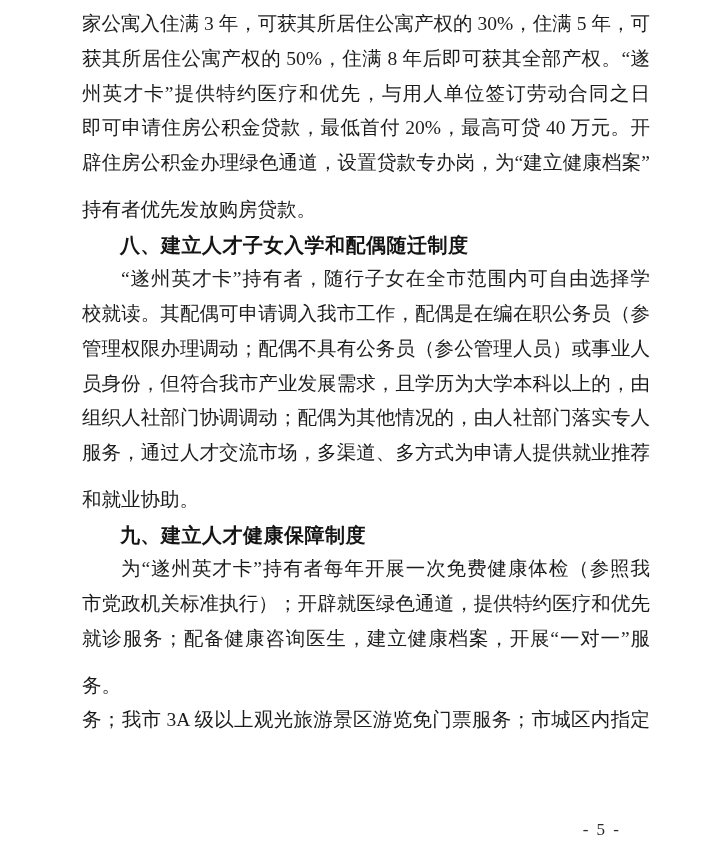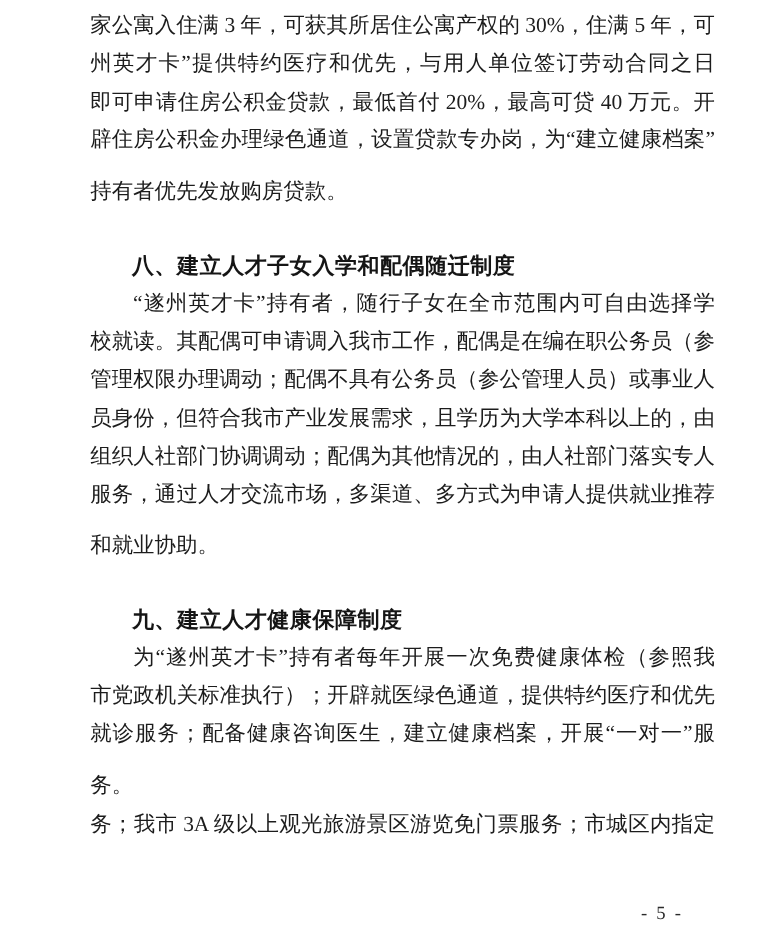--- a/index.html
+++ b/index.html
@@ -50,40 +50,40 @@
   
   .line.heading {
     text-indent: 1.9em;
     font-family: Liberation Serif, serif;
     font-weight: bold;
     font-size: 20px;
     color: #151515;
     text-align: center;
     text-align-last: left;
     letter-spacing: 0.5px;
-    margin-top: 32px;
   }
   .page-number {
     position: absolute;
     top: 820px;
     right: 72px;
     font-size: 17px;
     line-height: 20px;
     color: #2a2a2a;
     font-family: "Liberation Serif", serif;
     letter-spacing: 2px;
   }
 </style>
 </head>
 <body>
 
 <div class="page">
   <div class="doc-body">
 
   <div class="line fill">家公寓入住满 3 年，可获其所居住公寓产权的 30%，住满 5 年，可</div>
+      <div class="line fill">获其所居住公寓产权的 50%，住满 8 年后即可获其全部产权。“遂</div>
       <div class="line fill">州英才卡”提供特约医疗和优先，与用人单位签订劳动合同之日起，</div>
       <div class="line fill">即可申请住房公积金贷款，最低首付 20%，最高可贷 40 万元。开</div>
       <div class="line fill">辟住房公积金办理绿色通道，设置贷款专办岗，为“建立健康档案”</div>
       <div class="line end">持有者优先发放购房贷款。</div>
       <div class="line heading">八、建立人才子女入学和配偶随迁制度</div>
       <div class="line fill-indent">“遂州英才卡”持有者，随行子女在全市范围内可自由选择学</div>
       <div class="line fill">校就读。其配偶可申请调入我市工作，配偶是在编在职公务员（参</div>
       <div class="line fill">管理权限办理调动；配偶不具有公务员（参公管理人员）或事业人</div>
       <div class="line fill">员身份，但符合我市产业发展需求，且学历为大学本科以上的，由</div>
       <div class="line fill">组织人社部门协调调动；配偶为其他情况的，由人社部门落实专人</div>

